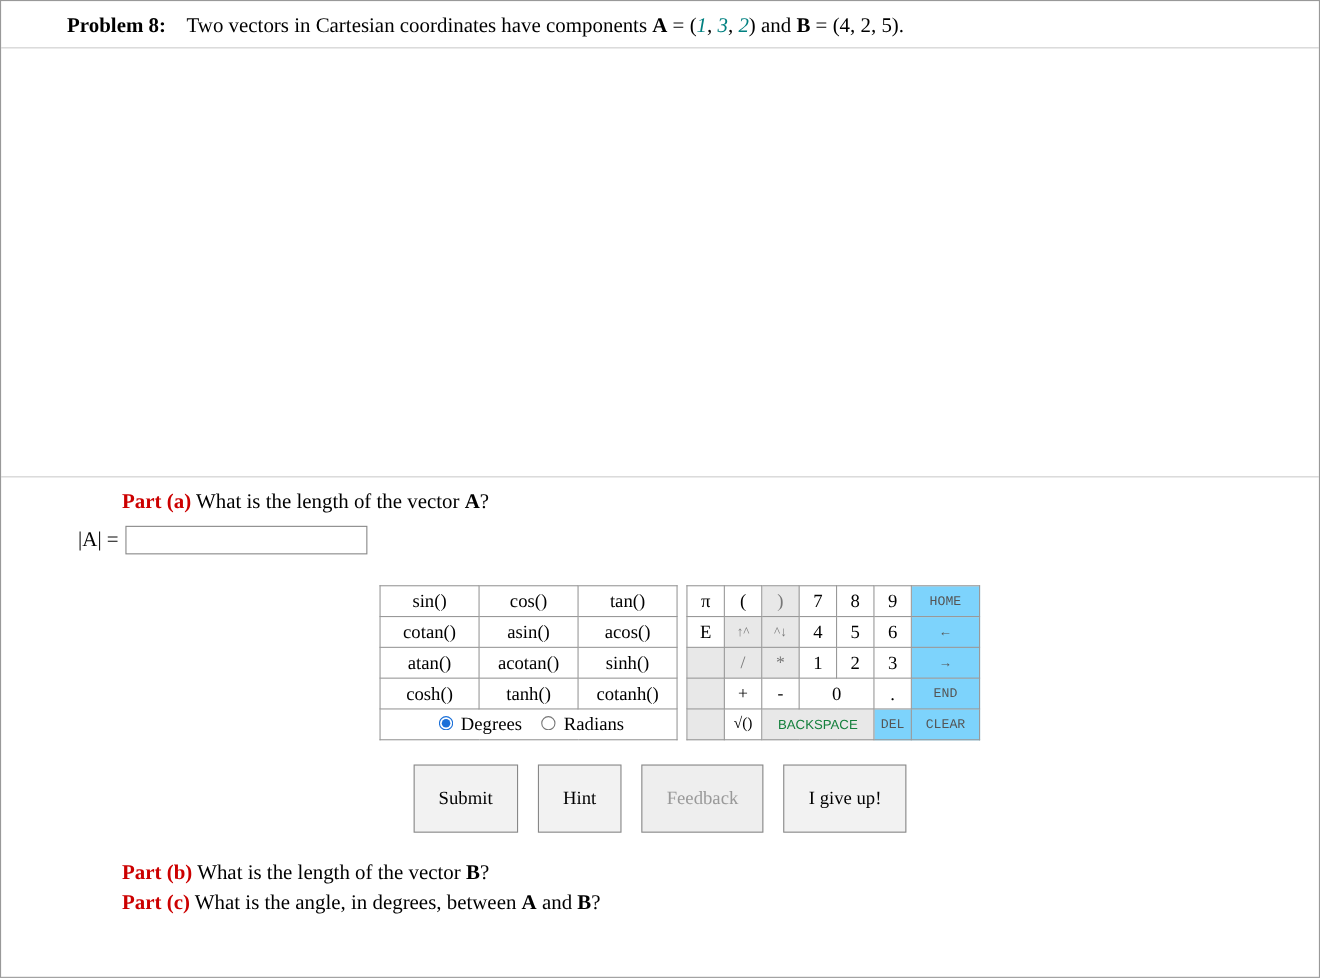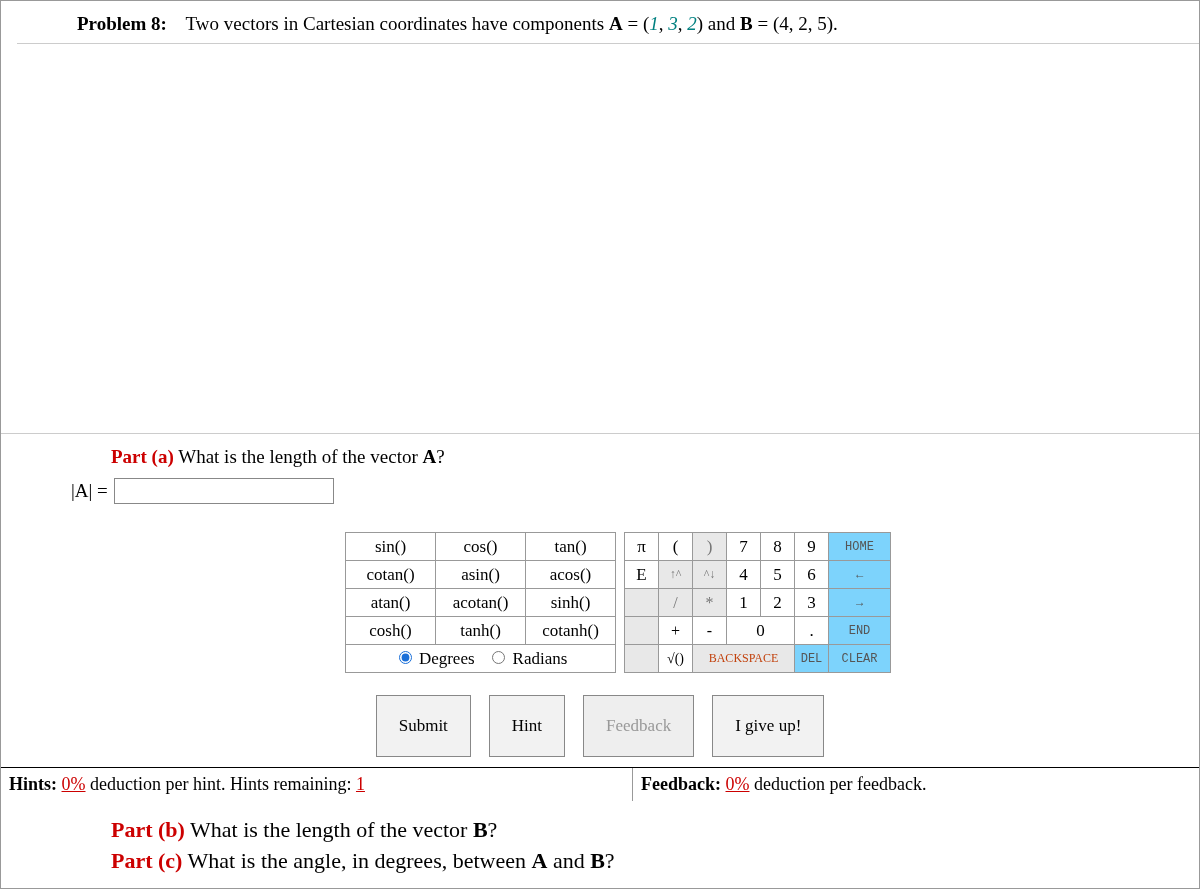--- a/index.html
+++ b/index.html
@@ -13,21 +13,20 @@
   .page {
     width: 1200px;
     min-height: 889px;
     border: 1px solid #999;
     position: relative;
   }
   .problem-header {
     padding: 12px 60px 8px 60px;
     border-bottom: 1px solid #ccc;
     font-size: 19px;
-    margin-left: 16px;
   }
   .problem-label { font-weight: bold; }
   .vec { font-weight: bold; }
   .italic-color { font-style: italic; color: #008080; }
   .whitespace {
     height: 390px;
     border-bottom: 1px solid #ccc;
   }
   .part-a-header {
     padding: 12px 0 10px 110px;
@@ -66,21 +65,21 @@
     height: 28px;
     cursor: pointer;
     user-select: none;
   }
   .func-pad td { width: 90px; }
   .num-pad td.sq { width: 34px; }
   .num-pad td.wide { width: 62px; }
   .num-pad td.disabled,
   .func-pad td.disabled { background: #e8e8e8; color: #777; cursor: default; }
   .num-pad td.label-btn { background: #7dd3fc; font-size: 12px; color: #555; font-family: Liberation Mono, monospace; }
-  .num-pad td.label-btn-wide { background: #e8e8e8; font-size: 12px; color: #c2410c; font-family: Liberation Serif, serif; }
+  .num-pad td.label-btn-wide { background: #e8e8e8; font-size: 12px; color: #15803d; font-family: Liberation Sans, sans-serif; }
   .num-pad td.op { font-size: 16px; }
   .deg-row td {
     border: 1px solid #999;
     height: 28px;
     font-size: 17px;
     padding: 0 6px;
   }
   .deg-row input[type=radio]{ accent-color: #1a6fd8; }
   .action-row {
     display: flex;
@@ -101,21 +100,21 @@
     display: flex;
     border-top: 1px solid #000;
     font-size: 18px;
   }
   .deduct-row > div { padding: 6px 8px; }
   .deduct-left { width: 632px; border-right: 1px solid #999; }
   .deduct-right { flex: 1; }
   .ul-val { text-decoration: underline; color: #c00; }
   .parts-bc {
     padding: 14px 0 0 110px;
-    font-size: 22px;
+    font-size: 19px;
     line-height: 1.4;
   }
 </style>
 </head>
 <body>
 
 <div class="page">
 
   <div class="problem-header">
     <span class="problem-label">Problem 8:</span>
@@ -222,33 +221,20 @@
 
   </div>
 
   <div class="action-row">
     <button class="action-btn">Submit</button>
     <button class="action-btn">Hint</button>
     <button class="action-btn disabled">Feedback</button>
     <button class="action-btn">I give up!</button>
   </div>
 
-  <div class="deduct-row">
-    <div class="deduct-left">
-      <b><span>Hints: </span></b>
-      <span class="ul-val">0%</span>
-      <span>  deduction per hint. Hints remaining: </span>
-      <span class="ul-val">1</span>
-    </div>
-    <div class="deduct-right">
-      <b><span>Feedback: </span></b>
-      <span class="ul-val">0%</span>
-      <span>  deduction per feedback.</span>
-    </div>
-  </div>
 
   <div class="parts-bc">
     <div>
       <span class="part-label">Part (b)</span>
       <span>  What is the length of the vector </span><span class="vec">B</span><span>?</span>
     </div>
     <div>
       <span class="part-label">Part (c)</span>
       <span>  What is the angle, in degrees, between </span><span class="vec">A</span><span> and </span><span class="vec">B</span><span>?</span>
     </div>

